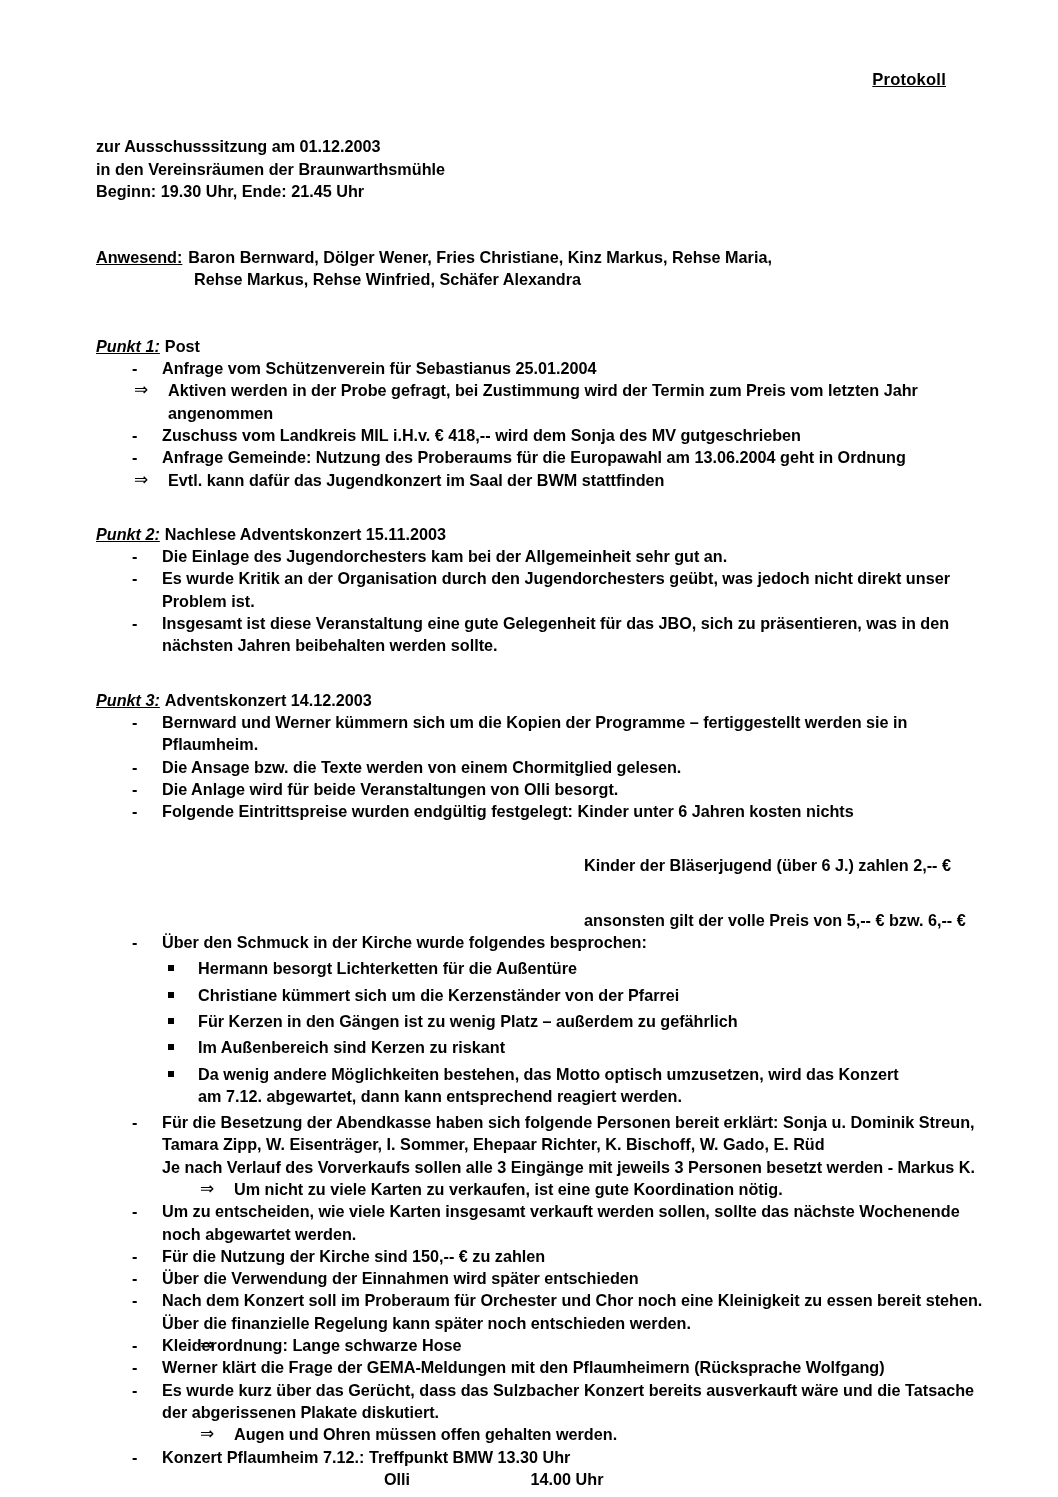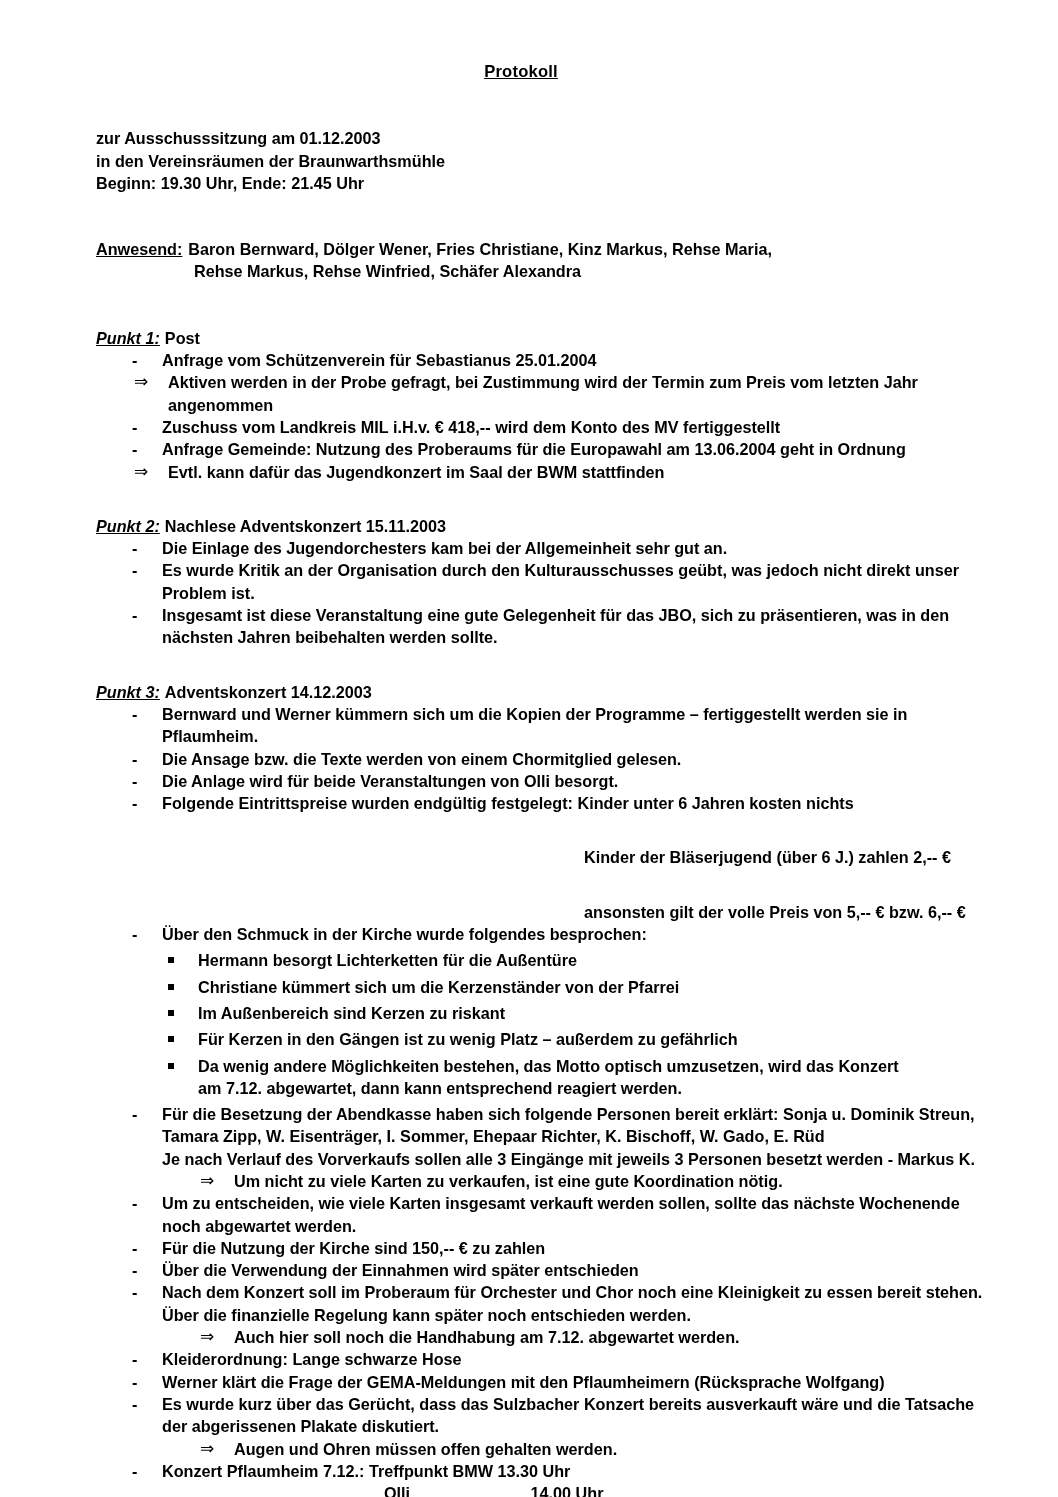--- a/index.html
+++ b/index.html
@@ -21,23 +21,23 @@
   }
   .content {
     position: absolute;
     left: 96px;
     top: 60px;
     width: 920px;
   }
 
   
   .title-row {
-    text-align: center;
+    text-align: right;
     padding-right: 70px;
-    margin: 0 0 0 0;
+    margin: 8px 0 0 0;
   }
   .title {
     display: inline-block;
     text-decoration: underline;
     font-size: 16.6px;
     letter-spacing: 0.2px;
   }
 
   
   .blk { margin: 0; padding: 0; }
@@ -200,21 +200,21 @@
     <ul class="lvl2">
       <li>
         <span class="bullet-arrow">⇒</span>
         <span class="li-text">Aktiven werden in der Probe gefragt, bei Zustimmung wird der Termin zum Preis vom letzten Jahr</span>
         <span class="li-cont">angenommen</span>
       </li>
     </ul>
     <ul class="lvl1">
       <li>
         <span class="bullet-dash">-</span>
-        <span class="li-text">Zuschuss vom Landkreis MIL i.H.v. € 418,-- wird dem Konto des MV fertiggestellt</span>
+        <span class="li-text">Zuschuss vom Landkreis MIL i.H.v. € 418,-- wird dem Sonja des MV gutgeschrieben</span>
       </li>
       <li>
         <span class="bullet-dash">-</span>
         <span class="li-text">Anfrage Gemeinde: Nutzung des Proberaums für die Europawahl am 13.06.2004 geht in Ordnung</span>
       </li>
     </ul>
     <ul class="lvl2">
       <li>
         <span class="bullet-arrow">⇒</span>
         <span class="li-text">Evtl. kann dafür das Jugendkonzert im Saal der BWM stattfinden</span>
@@ -227,21 +227,21 @@
       <span class="punkt">Punkt 2:</span><span class="punkt-title">Nachlese Adventskonzert 15.11.2003</span>
     </div>
 
     <ul class="lvl1">
       <li>
         <span class="bullet-dash">-</span>
         <span class="li-text">Die Einlage des Jugendorchesters kam bei der Allgemeinheit sehr gut an.</span>
       </li>
       <li>
         <span class="bullet-dash">-</span>
-        <span class="li-text">Es wurde Kritik an der Organisation durch den Kulturausschusses geübt, was jedoch nicht direkt unser</span>
+        <span class="li-text">Es wurde Kritik an der Organisation durch den Jugendorchesters geübt, was jedoch nicht direkt unser</span>
         <span class="li-cont">Problem ist.</span>
       </li>
       <li>
         <span class="bullet-dash">-</span>
         <span class="li-text">Insgesamt ist diese Veranstaltung eine gute Gelegenheit für das JBO, sich zu präsentieren, was in den</span>
         <span class="li-cont">nächsten Jahren beibehalten werden sollte.</span>
       </li>
     </ul>
 
     <div class="gap-md"></div>
@@ -286,25 +286,25 @@
       <li>
         <span class="bullet-square"></span>
         <span class="li-text">Hermann besorgt Lichterketten für die Außentüre</span>
       </li>
       <li>
         <span class="bullet-square"></span>
         <span class="li-text">Christiane kümmert sich um die Kerzenständer von der Pfarrei</span>
       </li>
       <li>
         <span class="bullet-square"></span>
+        <span class="li-text">Für Kerzen in den Gängen ist zu wenig Platz – außerdem zu gefährlich</span>
+      </li>
+      <li>
+        <span class="bullet-square"></span>
         <span class="li-text">Im Außenbereich sind Kerzen zu riskant</span>
-      </li>
-      <li>
-        <span class="bullet-square"></span>
-        <span class="li-text">Für Kerzen in den Gängen ist zu wenig Platz – außerdem zu gefährlich</span>
       </li>
       <li>
         <span class="bullet-square"></span>
         <span class="li-text">Da wenig andere Möglichkeiten bestehen, das Motto optisch umzusetzen, wird das Konzert</span>
         <span class="li-cont">am 7.12. abgewartet, dann kann entsprechend reagiert werden.</span>
       </li>
     </ul>
 
     <ul class="lvl1">
       <li>
@@ -336,21 +336,20 @@
       </li>
       <li>
         <span class="bullet-dash">-</span>
         <span class="li-text">Nach dem Konzert soll im Proberaum für Orchester und Chor noch eine Kleinigkeit zu essen bereit stehen.</span>
         <span class="li-cont">Über die finanzielle Regelung kann später noch entschieden werden.</span>
       </li>
     </ul>
 
     <div class="arrow-row">
       <span class="bullet-arrow">⇒</span>
-      <span>Auch hier soll noch die Handhabung am 7.12. abgewartet werden.</span>
     </div>
 
     <ul class="lvl1">
       <li>
         <span class="bullet-dash">-</span>
         <span class="li-text">Kleiderordnung: Lange schwarze Hose</span>
       </li>
       <li>
         <span class="bullet-dash">-</span>
         <span class="li-text">Werner klärt die Frage der GEMA-Meldungen mit den Pflaumheimern (Rücksprache Wolfgang)</span>

